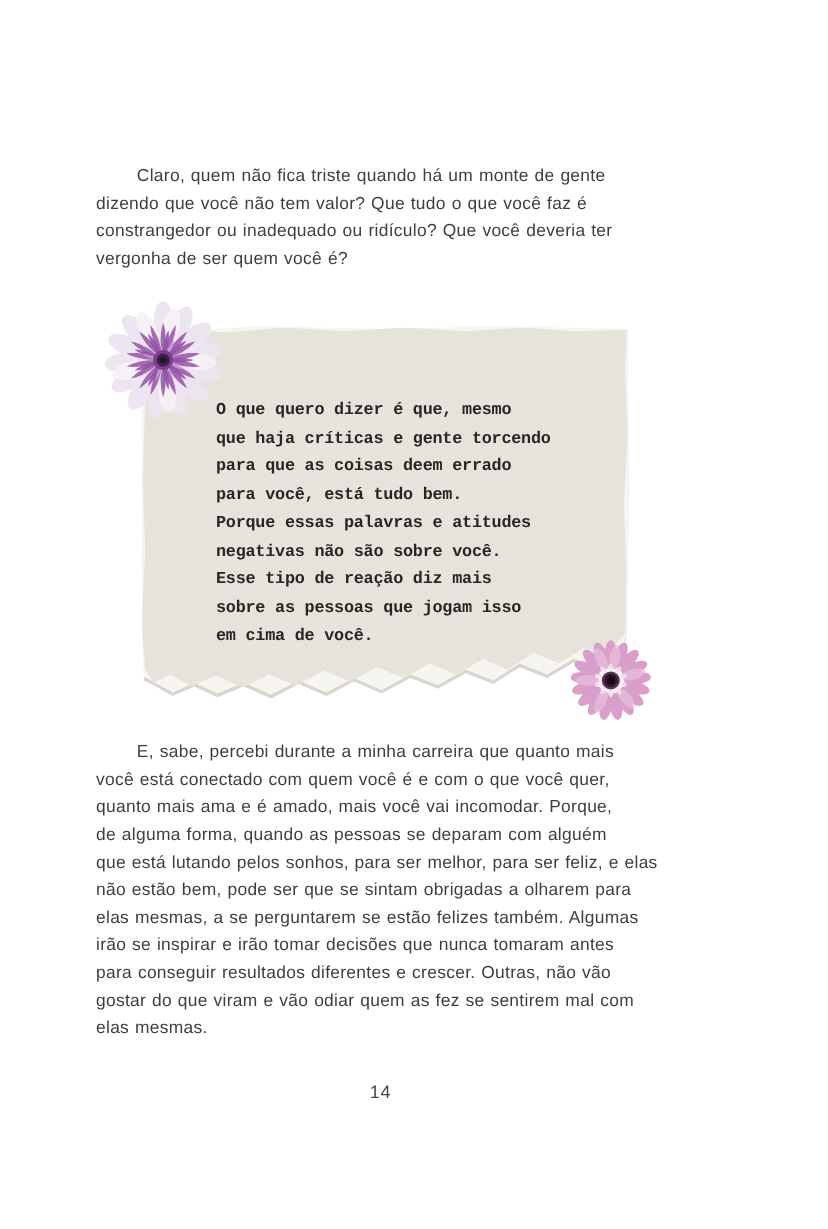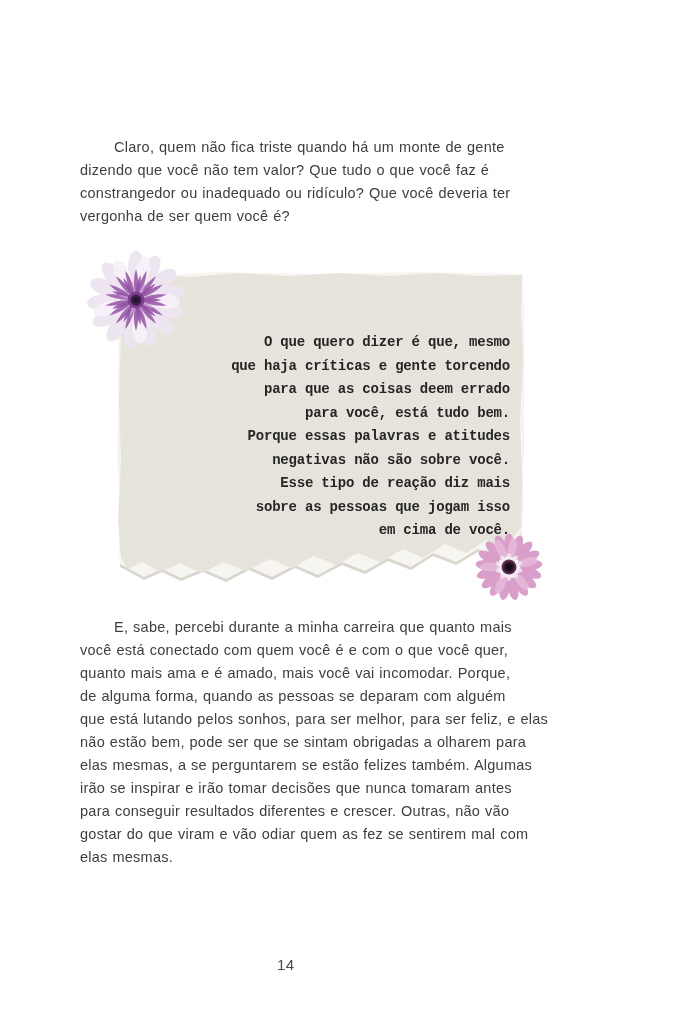--- a/index.html
+++ b/index.html
@@ -37,39 +37,38 @@
   .grain { position:absolute; inset:0; width:100%; height:100%; opacity:.45; }
 
   
   .note-text {
     position:absolute; left:62px; top:61px; width:330px; margin:0;
     font-family:"Liberation Mono", monospace;
     font-weight:700; font-size:14px; line-height:23.5px;
     letter-spacing:-0.2px;
     color:var(--note-text,#262626);
     white-space:pre-line;
-    text-align:right;
   }
 
   
   .flower { position:absolute; }
   .flower-tl { left:84px; top:248px; width:104px; height:104px; }
   .flower-br { left:475px; top:533px; width:68px; height:68px; }
   .f1-outer { fill:var(--daisy-purple-outer,#ece4f0); fill-opacity:.97; }
   .f1-outer2 { fill:#f6f1f7; fill-opacity:.9; }
   .f1-inner { fill:var(--daisy-purple-inner,#a468b5); }
   .f1-inner2 { fill:#8d4ba0; fill-opacity:.85; }
   .f1-inner3 { fill:#c9a0d6; fill-opacity:.8; }
   .f2-petal { fill:var(--daisy-pink-petal,#d99ec9); }
   .f2-petal2 { fill:#e6bcd9; fill-opacity:.75; }
   .f2-ring { fill:#f3e6ef; fill-opacity:.8; }
 
   .page-number {
-    position:absolute; left:277px; top:956px; width:80px;
-    text-align:left; font-size:15px; letter-spacing:.5px;
+    position:absolute; left:277px; top:902px; width:80px;
+    text-align:center; font-size:15px; letter-spacing:.5px;
     color:var(--page-number,#4a4a4a);
   }
 </style>
 </head>
 <body>
 
 <div class="stage">
 
   <p id="para1" class="body-text">Claro, quem não fica triste quando há um monte de gente
 dizendo que você não tem valor? Que tudo o que você faz é

